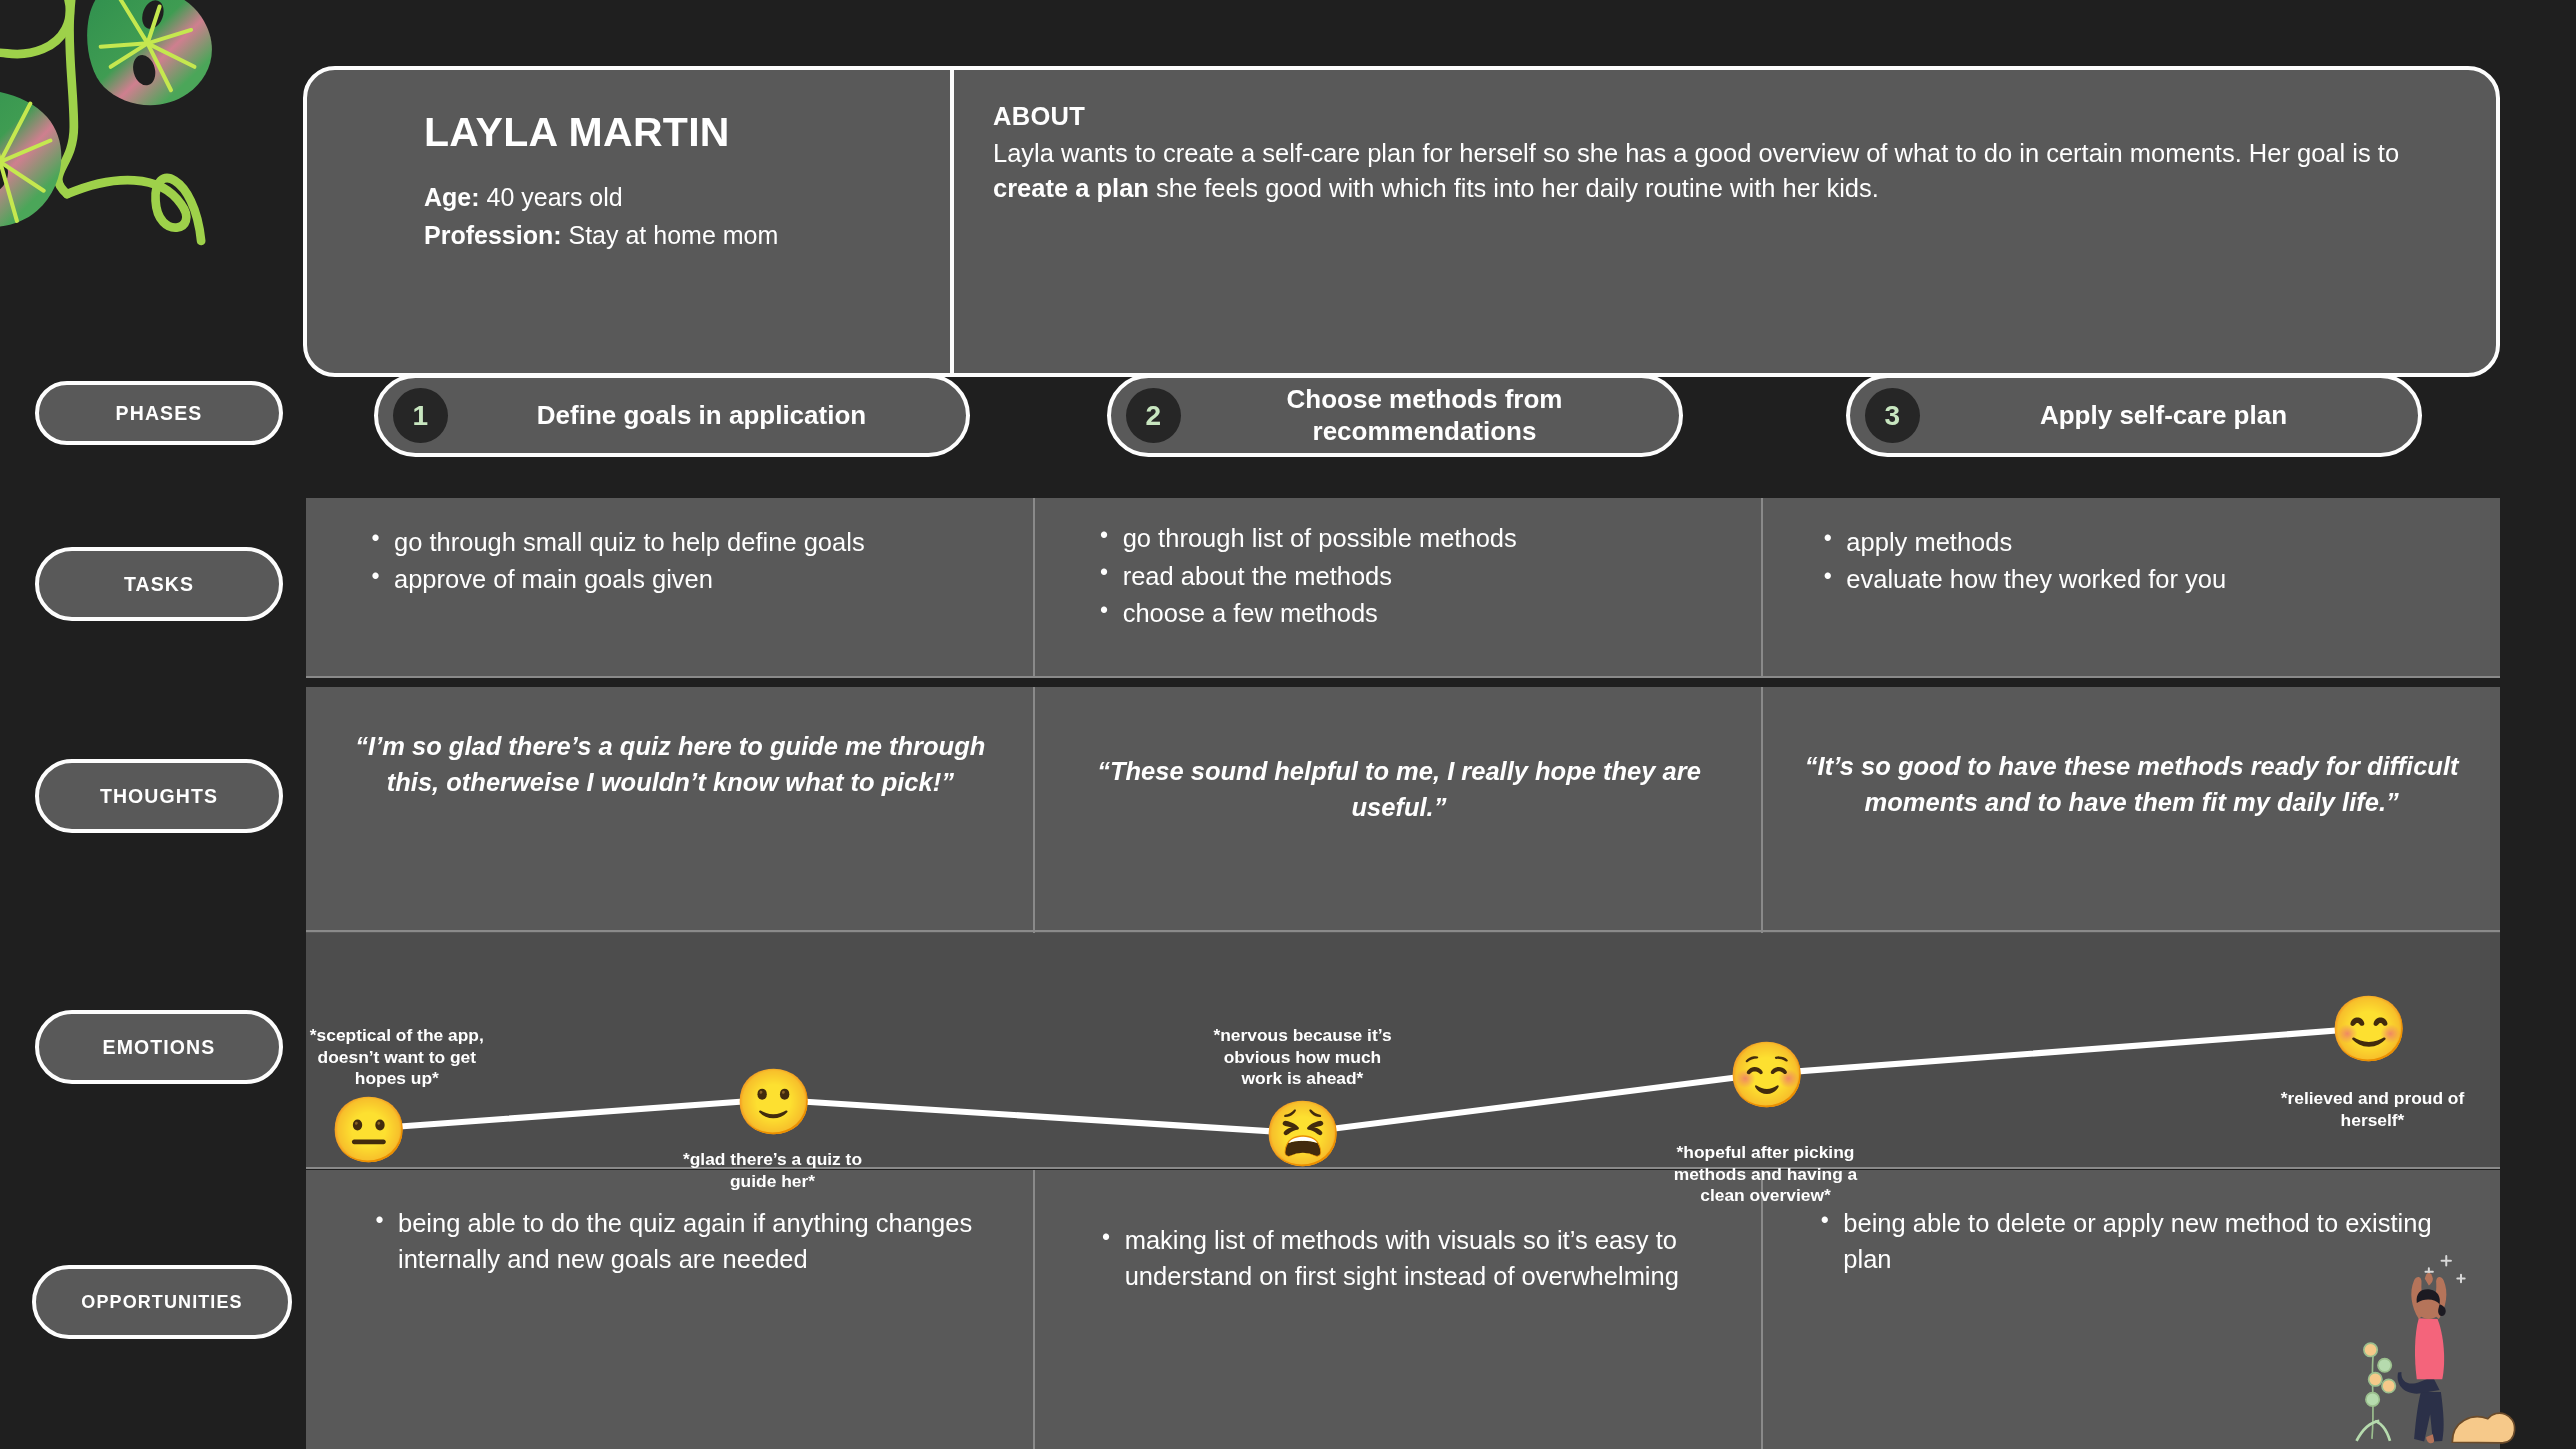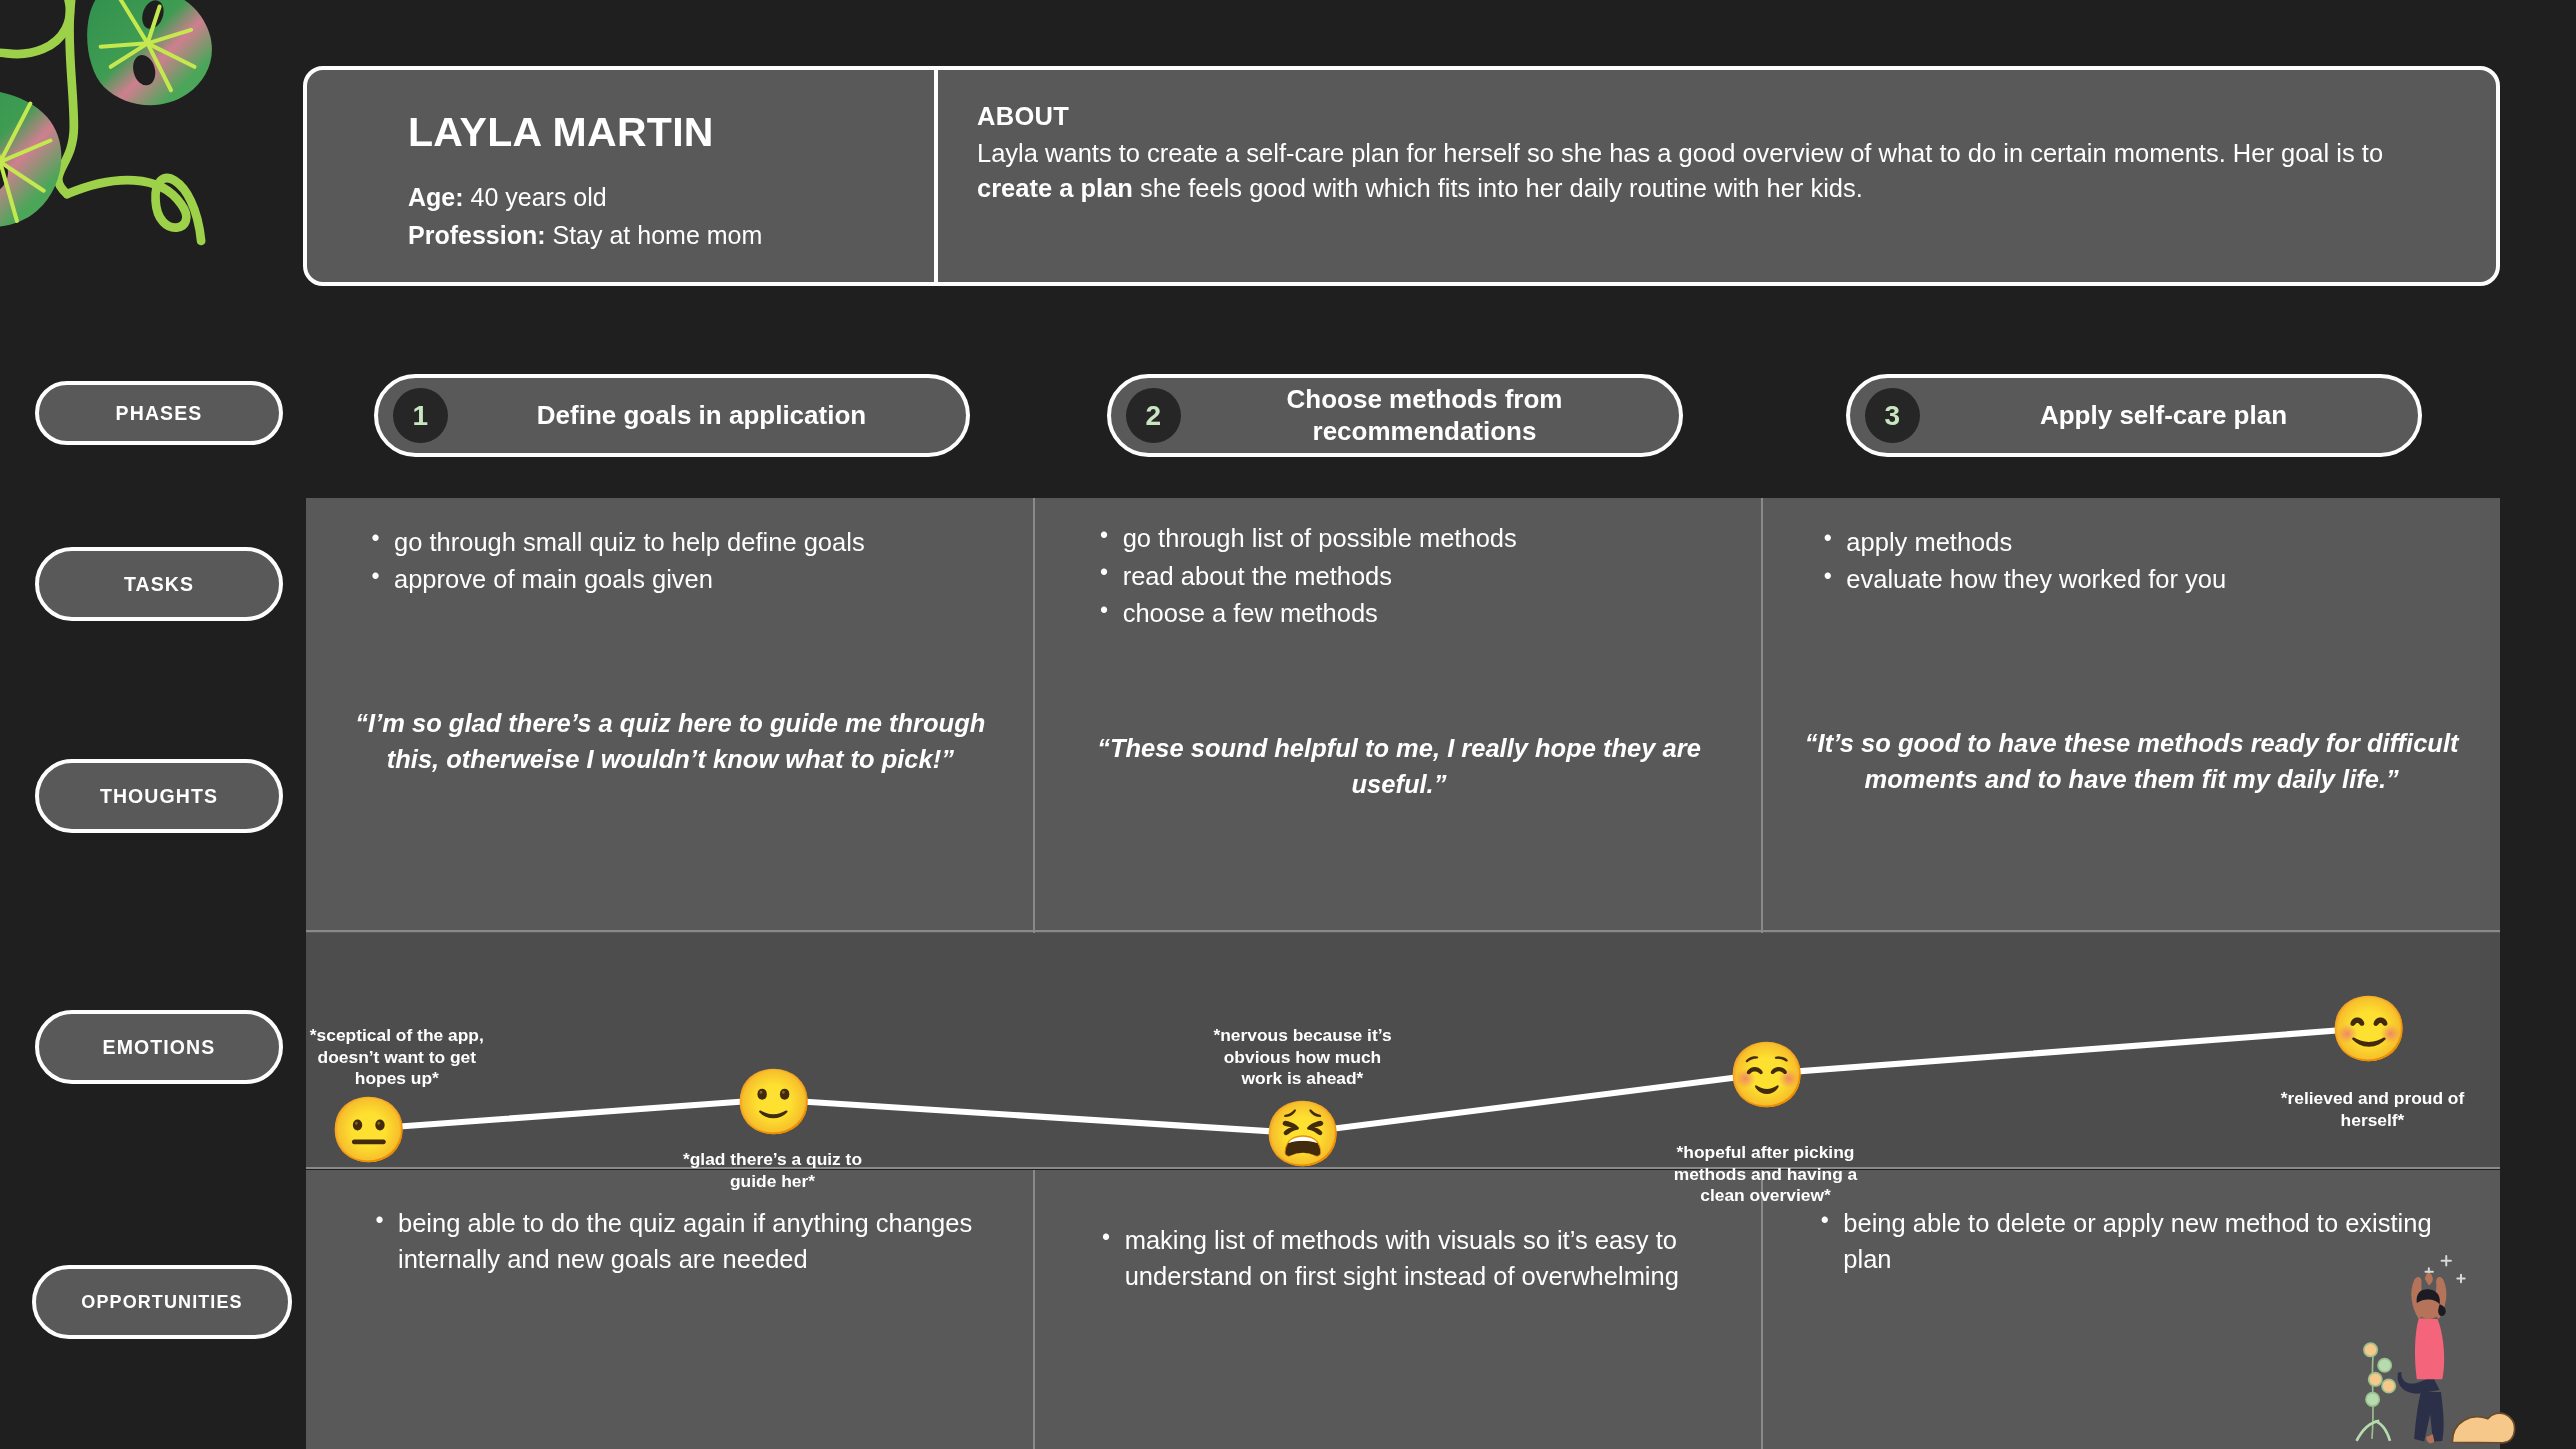--- a/index.html
+++ b/index.html
@@ -9,23 +9,23 @@
     font-family:"Liberation Sans", sans-serif;
     color:#ffffff;
     position:relative;
   }
 
   
   #plant-decoration { position:absolute; left:-20px; top:-27px; width:315px; height:402px; z-index:1; pointer-events:none; }
 
   
   #persona-card {
-    position:absolute; left:303px; top:66px; width:2197px; height:220px;
-    background:#595959; border:4.7px solid #fdfdfd; border-radius:20px;
-    display:flex; z-index:5;
+    position:absolute; left:303px; top:66px; width:2197px; height:311px;
+    background:#595959; border:4.7px solid #fdfdfd; border-radius:32px;
+    display:flex; z-index:5;padding-left:16px;
   }
   #persona-left { width:631px; border-right:4px solid #fdfdfd; padding:40px 0 0 101px; }
   #persona-name { font-size:41px; font-weight:bold; letter-spacing:0.3px; line-height:1.1; }
   #persona-meta { margin-top:24px; font-size:25px; line-height:1.5; }
   #persona-meta b { font-weight:bold; }
   #persona-right { flex:1; padding:32px 47px 0 39px; }
   #about-title { font-size:25.5px; font-weight:bold; letter-spacing:0.3px; }
   #about-body { margin-top:5.4px; font-size:25.5px; line-height:1.36; }
   #about-body b { font-weight:bold; }
 
@@ -62,21 +62,21 @@
   
   #grid { position:absolute; left:306px; top:498px; width:2194px; height:951px; z-index:2; }
   .band { position:absolute; left:0; width:100%; background:#595959; display:flex; }
   .cell { position:relative; }
   .cell.c1 { width:729px; }
   .cell.c2 { width:729px; }
   .cell.c3 { width:737px; }
   .vsep { position:absolute; top:0; right:0; width:2px; height:100%; background:#8a8a8a; }
 
   #band-tasks        { top:0px;   height:178px; }
-  #band-thoughts     { top:166px; height:308px; }
+  #band-thoughts     { top:189px; height:308px; }
   #band-emotions     { top:435px; height:235px; background:#4d4d4d; }
   #band-opportunities{ top:672px; height:279px; }
 
   .hsep { position:absolute; left:0; width:100%; height:2px; background:#8a8a8a; }
 
   
   ul.bullets { list-style:none; font-size:25.5px; line-height:1.42; }
   ul.bullets li { position:relative; padding-left:28px; margin-bottom:1.3px; }
   ul.bullets li::before { content:"\2022"; position:absolute; left:5.4px; top:-1.3px; font-size:23px; }
   .tasks-pad-1 { padding:25.5px 27px 0 60px; }

